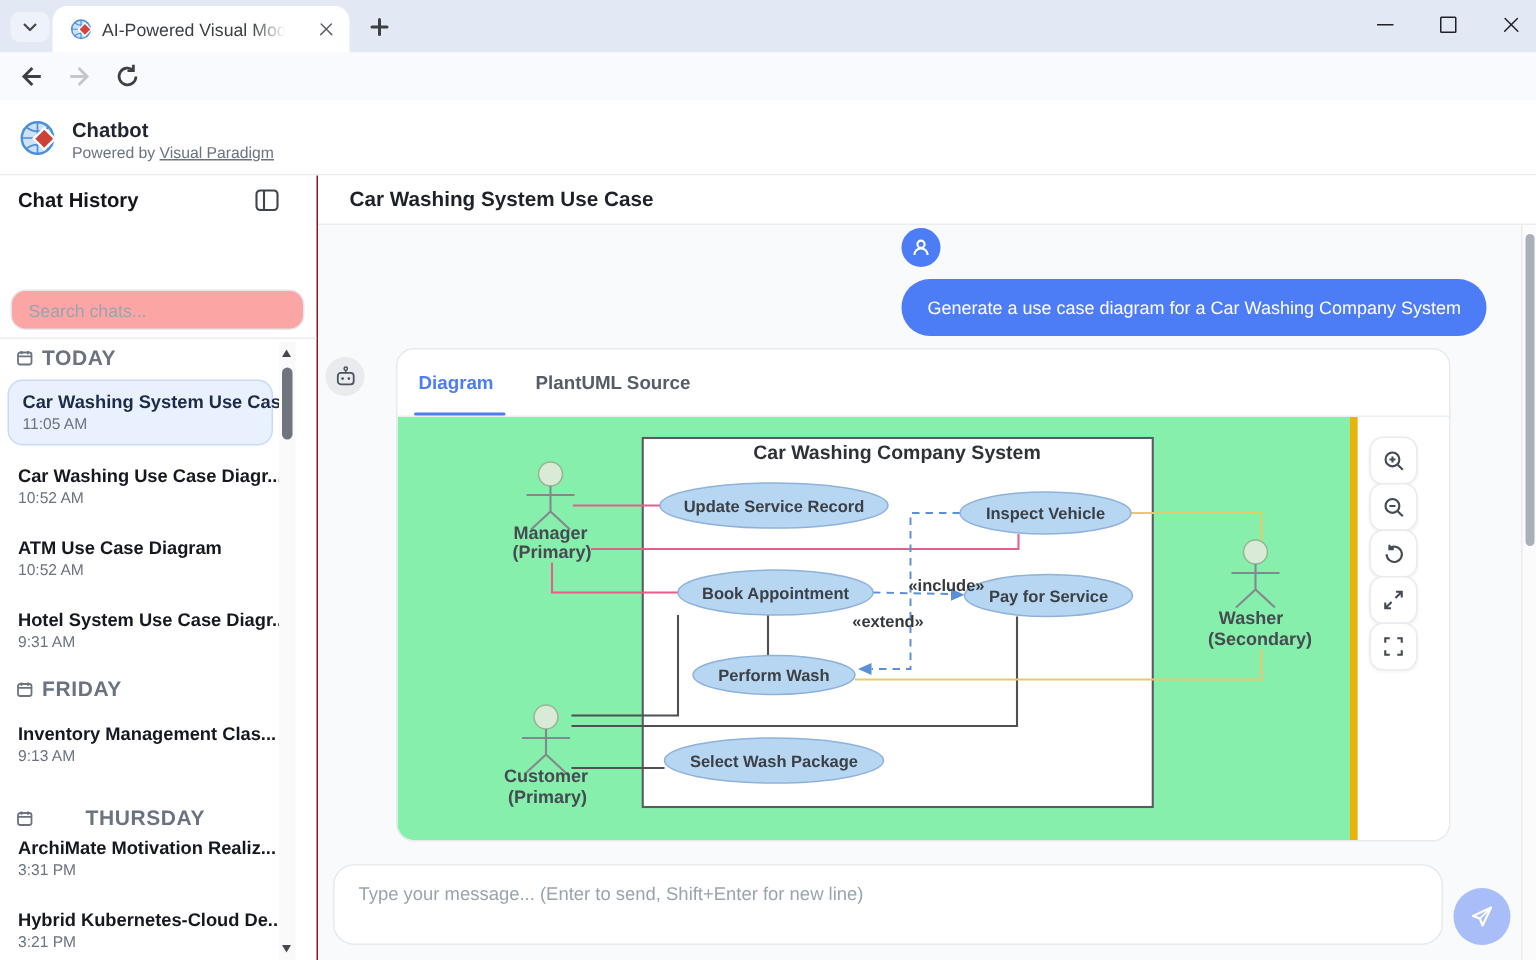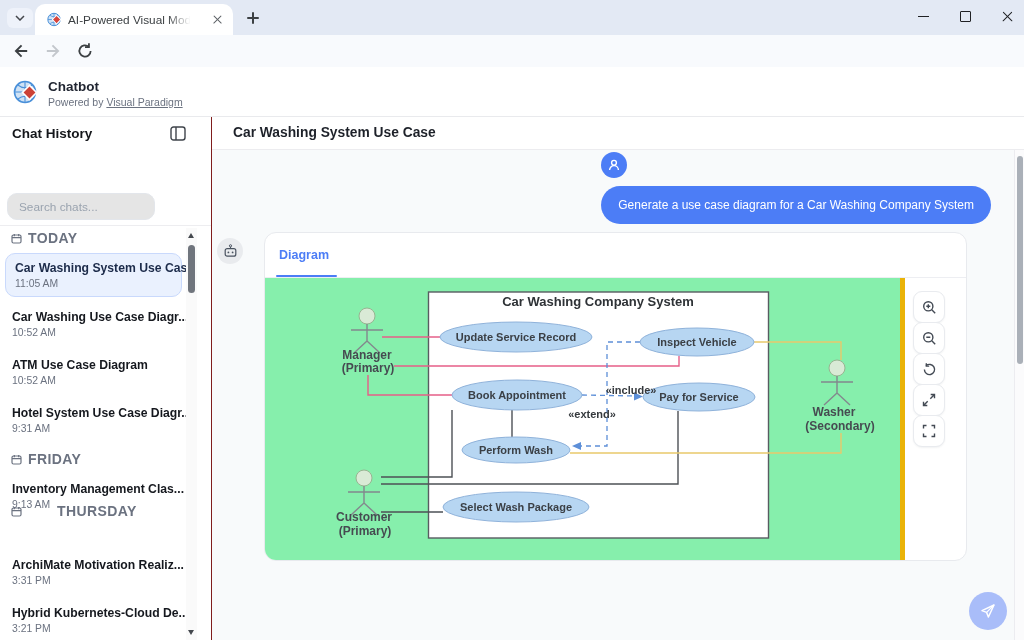--- a/index.html
+++ b/index.html
@@ -40,21 +40,21 @@
   .appavatar{position:absolute;left:988px;top:80px;width:26px;height:26px;border-radius:50%;background:#8d2bb8;color:#fff;font-size:13px;font-weight:700;display:flex;align-items:center;justify-content:center;}
 
   
   .sidebar{position:absolute;left:0;top:117px;width:212px;height:523px;background:#fff;border-right:1px solid #7f1d1d;box-sizing:border-box;padding-left:48px;}
   .sbtitle{position:absolute;left:12px;top:9px;font-size:13.5px;font-weight:700;color:#14161a;}
   .sbtoggle{position:absolute;left:170px;top:9px;width:16px;height:15px;}
   .newchat{position:absolute;left:7px;top:43px;width:184px;height:26px;background:#4c7df6;border-radius:13px;color:#fff;font-size:12.3px;font-weight:700;display:flex;align-items:center;justify-content:center;gap:7px;}
   .ncplus{position:relative;width:11px;height:11px;}
   .ncplus i{position:absolute;background:#fff;border-radius:1px;}
   .nch{left:0;top:4.8px;width:11px;height:1.5px;} .ncv{left:4.8px;top:0;width:1.5px;height:11px;}
-  .searchbox{position:absolute;left:7px;top:76px;width:148px;height:27px;box-sizing:border-box;border:1px solid #e3e6eb;border-radius:10px;background:#e5e5e5;}
+  .searchbox{position:absolute;left:7px;top:76px;width:196px;height:27px;box-sizing:border-box;border:1px solid #e3e6eb;border-radius:10px;background:#fca5a5;}
   .searchbox input{width:100%;height:100%;border:none;outline:none;background:transparent;padding:0 11px;font-size:11.8px;font-family:"Liberation Sans",sans-serif;color:#30343b;box-sizing:border-box;}
   .searchbox input::placeholder{color:#9aa3af;}
   .sdivider{position:absolute;left:0;top:108px;width:211px;height:1px;background:#ededf0;}
   .sgroup{position:absolute;left:11px;display:flex;align-items:center;gap:6px;color:#6b7280;font-size:14px;font-weight:700;letter-spacing:.4px;}
   .sitem{position:absolute;left:12px;width:164px;}
   .sitem .t{font-size:12.2px;font-weight:700;color:#15181e;white-space:nowrap;}
   .sitem .d{margin-top:3px;font-size:10.4px;color:#6b7280;}
   .sitem.active{left:5px;top:136px;width:157px;background:#eaf1fe;border:1px solid #c9d9fc;border-radius:10px;padding:7px 9px;}
   .sitem.active .t{color:#1c2b4a;}
   .sscroll{position:absolute;left:186px;top:111px;width:11px;height:412px;background:#fafafa;}
@@ -262,21 +262,21 @@
           <rect x="1" y="2" width="9" height="8" rx="1.5" fill="none" stroke="#6b7280" stroke-width="1.2"></rect>
           <path d="M3.3 1v2.2M7.7 1v2.2M1 4.6h9" stroke="#6b7280" stroke-width="1.2"></path>
         </svg>
       <span>FRIDAY</span>
     </div>
     <div class="sitem" style="top:365px;">
       <div class="t">Inventory Management Clas...</div>
       <div class="d">9:13 AM</div>
     </div>
 
-    <div class="sgroup" style="top:386px;gap:35px;">
+    <div class="sgroup" style="top:420px;gap:35px;">
       <svg width="11" height="11" viewBox="0 0 11 11">
           <rect x="1" y="2" width="9" height="8" rx="1.5" fill="none" stroke="#6b7280" stroke-width="1.2"></rect>
           <path d="M3.3 1v2.2M7.7 1v2.2M1 4.6h9" stroke="#6b7280" stroke-width="1.2"></path>
         </svg>
       <span>THURSDAY</span>
     </div>
     <div class="sitem" style="top:441px;">
       <div class="t">ArchiMate Motivation Realiz...</div>
       <div class="d">3:31 PM</div>
     </div>
@@ -314,20 +314,23 @@
         <rect x="2.2" y="4.6" width="10.6" height="7.6" rx="2" fill="none" stroke="#4a5360" stroke-width="1.2"></rect>
         <circle cx="5.4" cy="8.4" r=".9" fill="#4a5360"></circle>
           <circle cx="9.6" cy="8.4" r=".9" fill="#4a5360"></circle>
       </svg>
     </div>
 
     <div class="card">
       <div class="tabbar">
         <div class="ctab active">
             <span>Diagram</span>
+          </div>
+        <div class="ctab">
+            <span>PlantUML Source</span>
           </div>
       </div>
 
       <div class="canvas">
         <svg width="640" height="284" viewBox="0 0 640 284">
 
           <rect x="163.5" y="14" width="340" height="246" fill="#fff" stroke="#585c61" stroke-width="1.4"></rect>
           <text x="333" y="28" class="dg-title">Car Washing Company System</text>
 
           <g>
@@ -428,20 +431,23 @@
             </svg>
         </div>
         <div class="toolbtn" style="top:137px;">
           <svg width="14" height="14" viewBox="0 0 14 14">
               <path d="M1.5 4.5v-3h3M9.5 1.5h3v3M12.5 9.5v3h-3M4.5 12.5h-3v-3" fill="none" stroke="#434a54" stroke-width="1.4"></path>
             </svg>
         </div>
       </div>
     </div>
 
+    <div class="inputbox">
+      <textarea placeholder="Type your message... (Enter to send, Shift+Enter for new line)" style=""></textarea>
+    </div>
     <div class="sendbtn">
       <svg width="16" height="16" viewBox="0 0 16 16">
           <path d="M14 2L2 7.6l4.6 1.8L8.4 14 14 2z" fill="none" stroke="#fff" stroke-width="1.5" stroke-linejoin="round"></path>
           <path d="M6.6 9.4L14 2" stroke="#fff" stroke-width="1.2"></path>
         </svg>
     </div>
   </div>
 
   <div class="vscroll">
     <i class="vthumb"></i>

